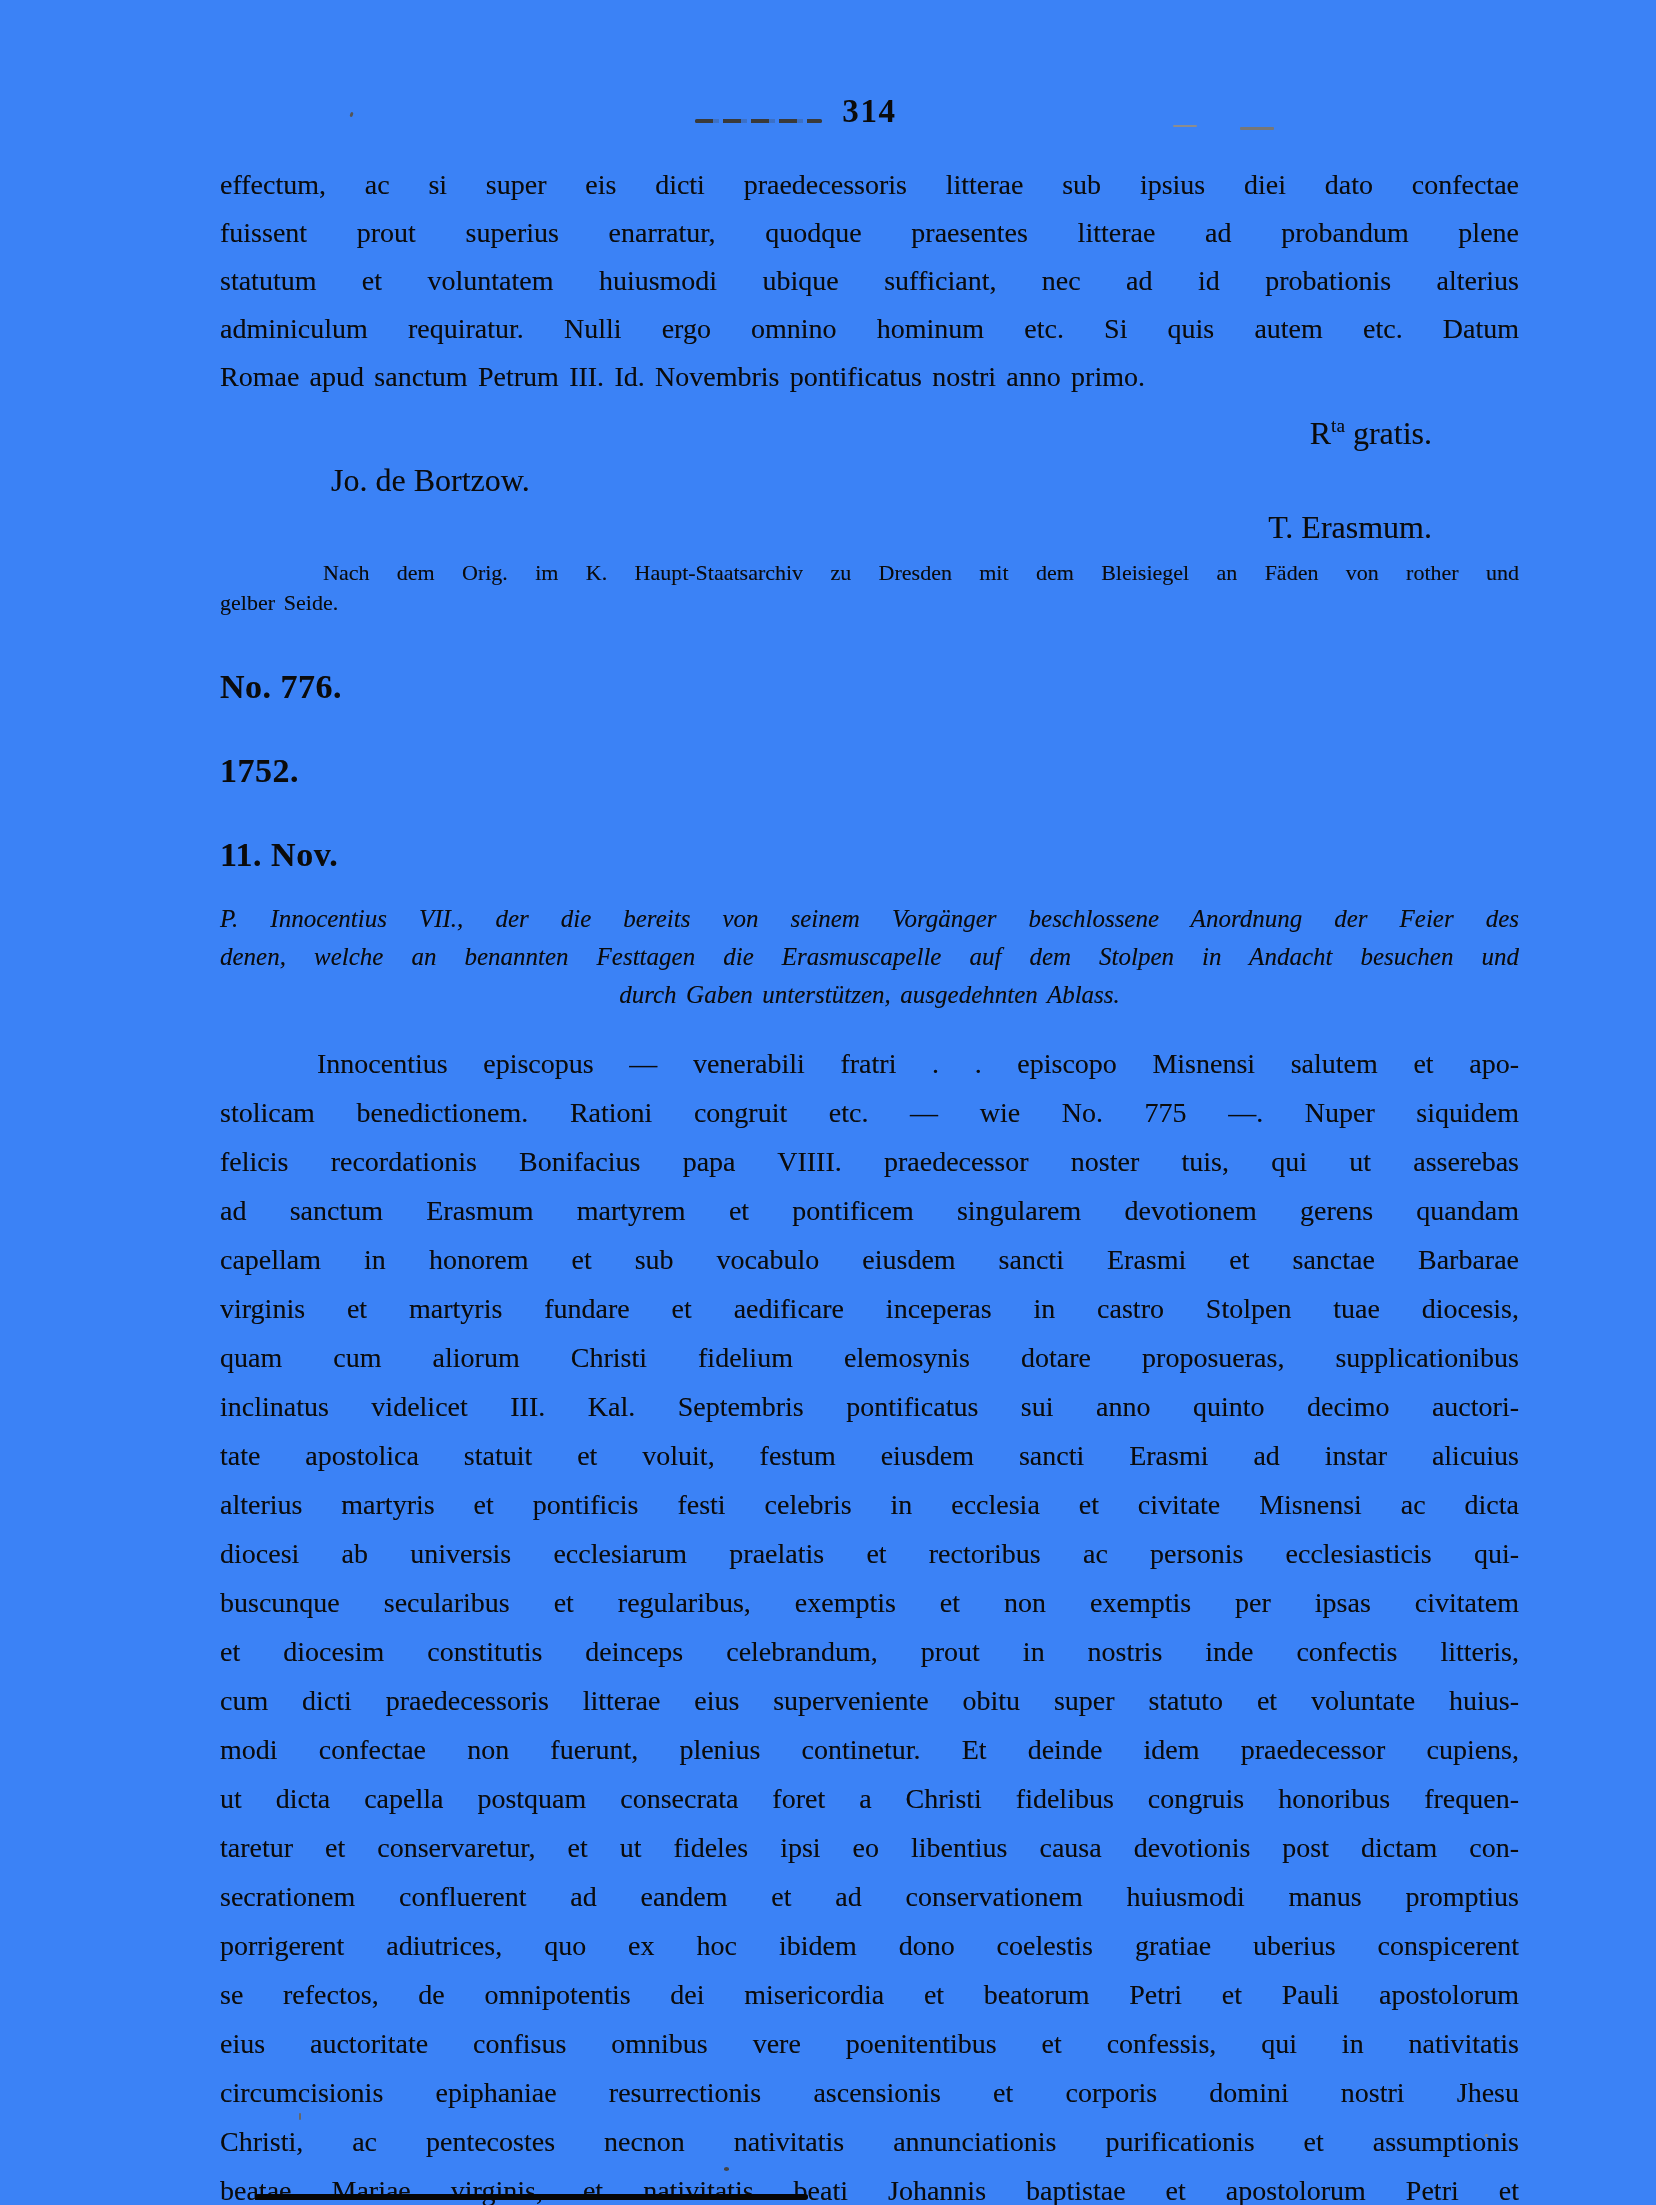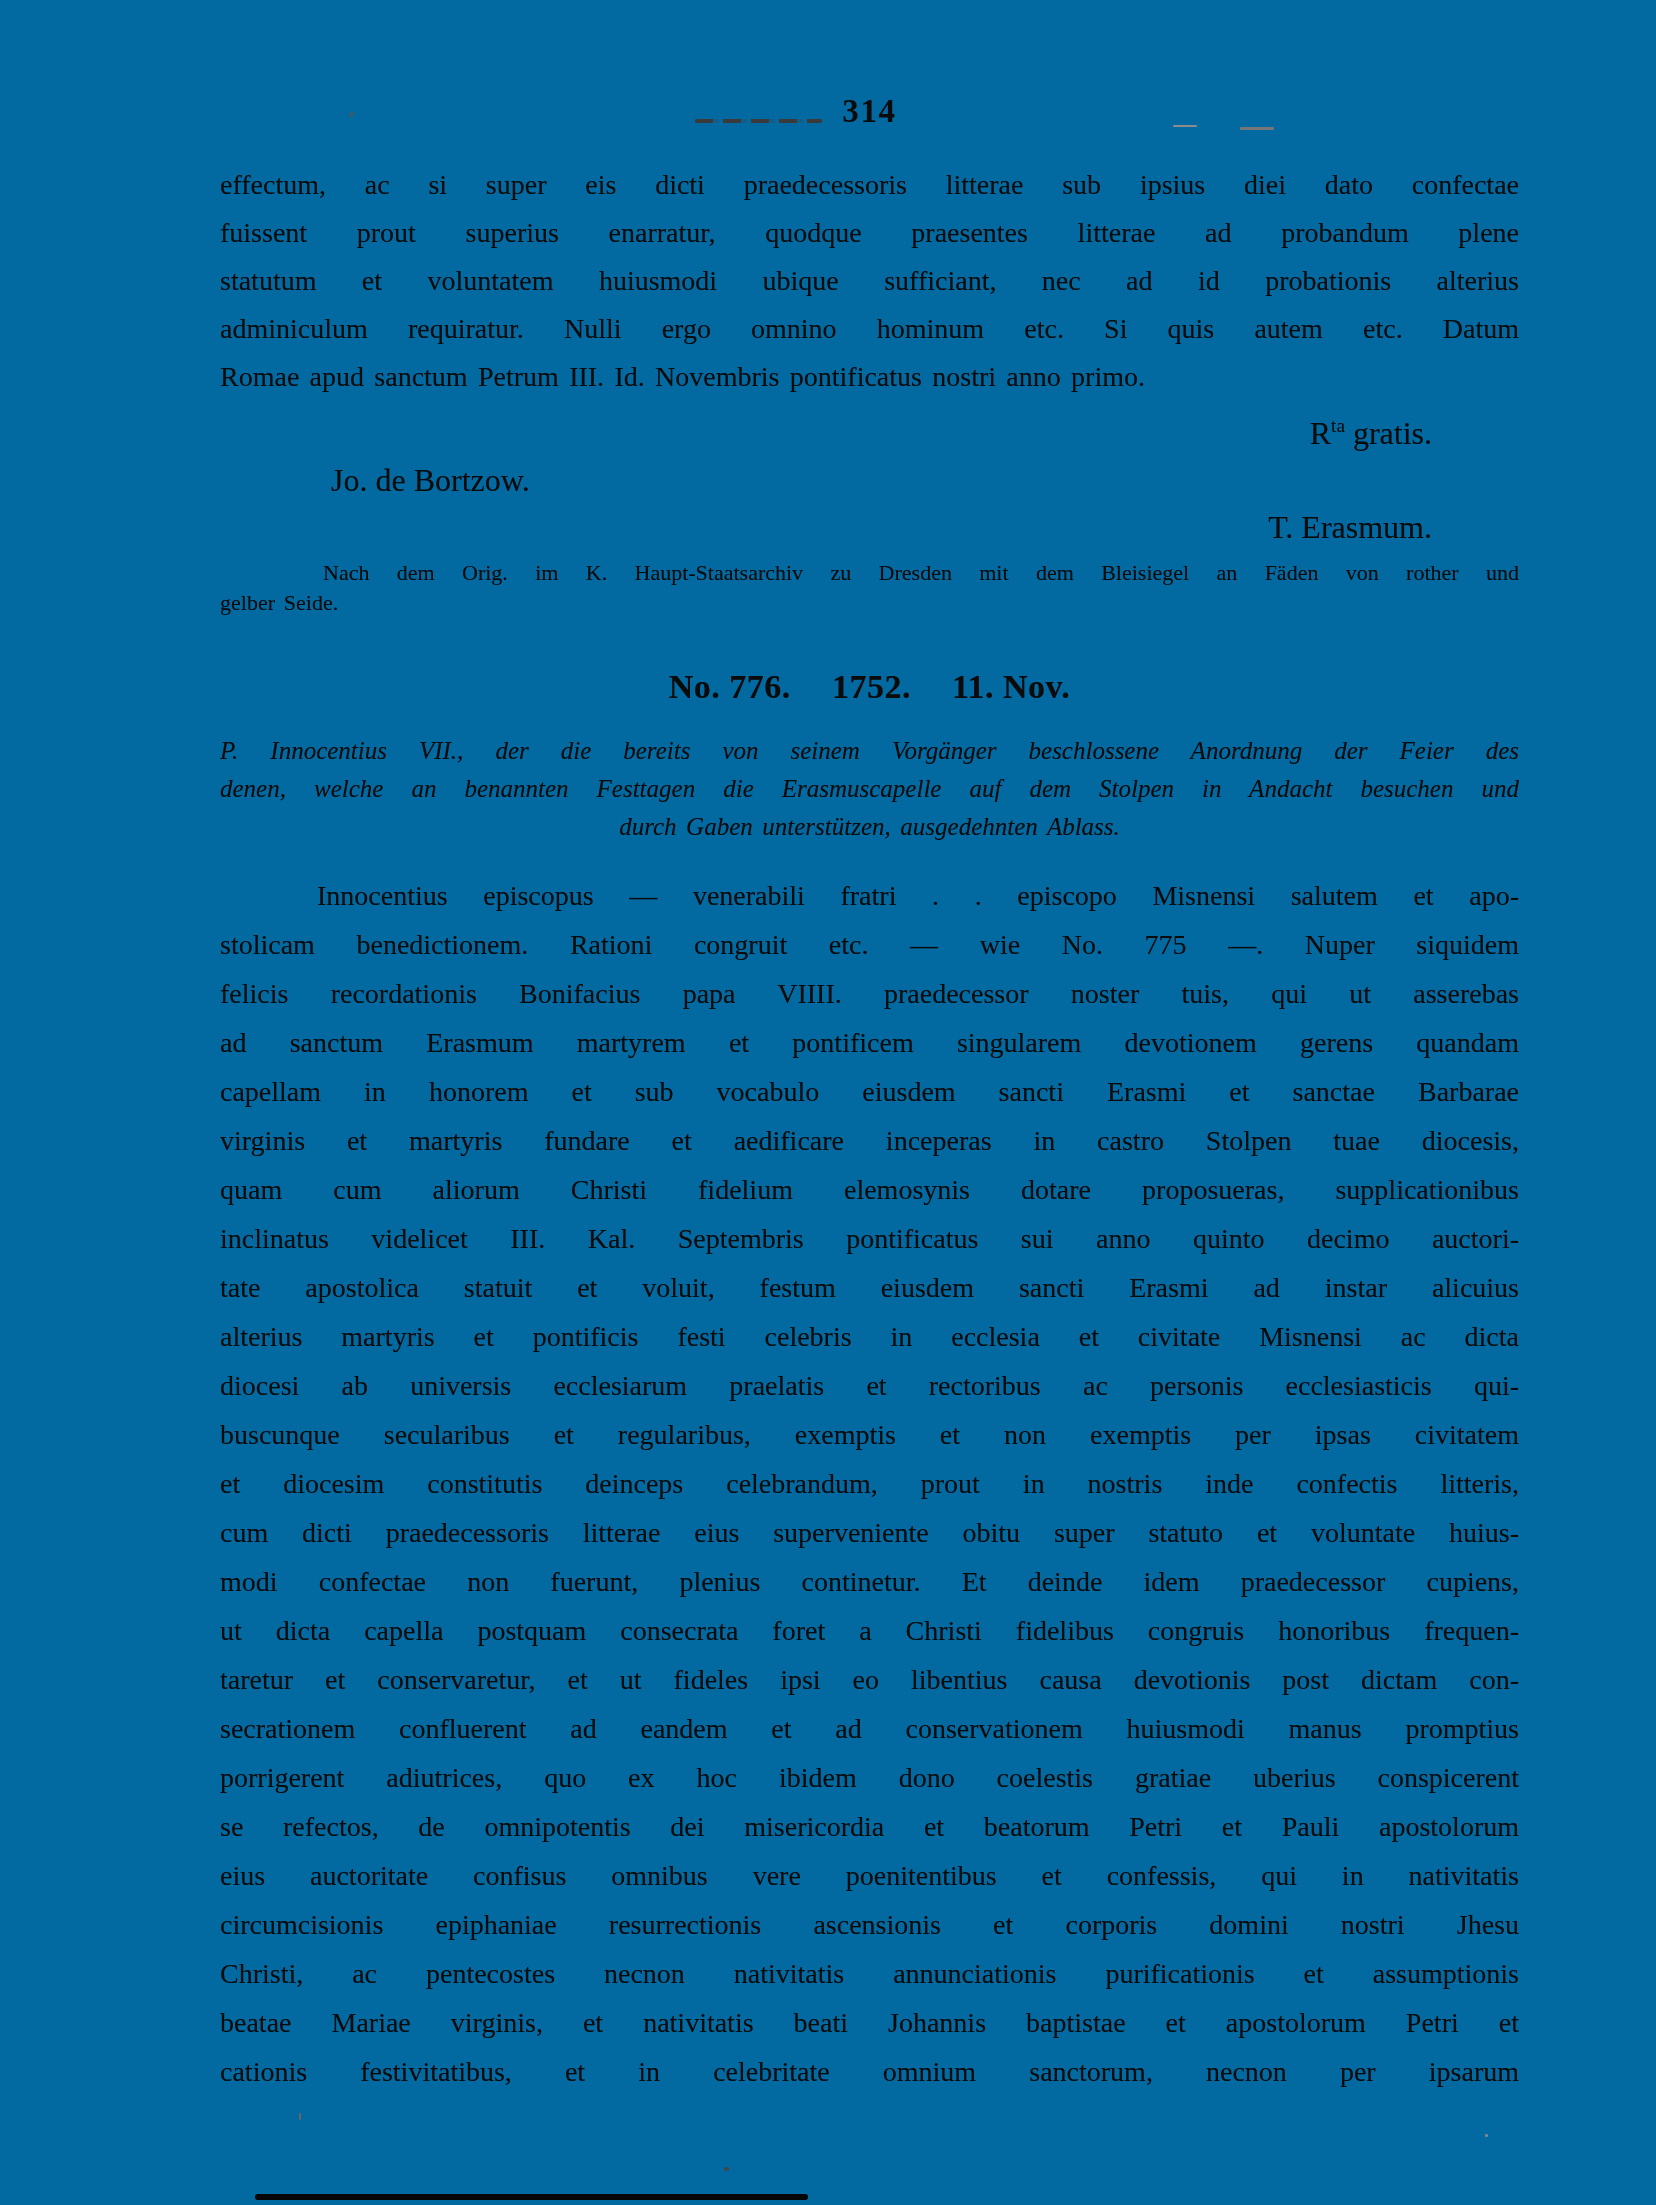--- a/index.html
+++ b/index.html
@@ -1,21 +1,21 @@
 <!DOCTYPE html>
 <html style="font-size:8.7px"><head>
 <meta charset="utf-8">
 <style>
   html, body { margin: 0; padding: 0; background: #e8e8e8; }
   .page {
     position: relative;
     width: 1657px;
     height: 2205px;
     margin: 0 auto;
-    background: #0369a1;
+    background: #3b82f6;
     font-family: "Liberation Serif", serif;
     color: #0b0b0b;
     overflow: hidden;
   }
   .column {
     position: absolute;
     left: 220px;
     top: 0;
     width: 1299px;
   }
@@ -45,20 +45,21 @@
   .heading {
     margin-top: 47px;
     font-size: 34px;
     line-height: 43px;
     display: flex;
     justify-content: center;
     gap: 41px;
     font-weight: bold;
     letter-spacing: 0.5px;
     text-shadow: 0 0 0.5px rgba(0,0,0,0.30);
+    flex-direction: column;
   }
   .summary { margin-top: 24px; font-size: 25px; line-height: 38px; font-style: italic; }
   .summary .line.end { text-align-last: center; }
   .body-text { margin-top: 25px; font-size: 28px; line-height: 49px; }
   .body-text .line.first { text-indent: 97px; }
   
   .artifact { position: absolute; pointer-events: none; }
   .dash-left {
     left: 695px; top: 119px; width: 127px; height: 3.8px;
     background: repeating-linear-gradient(90deg, #3a3a3a 0 18.4px, rgba(60,60,60,0.25) 18.4px 24px, transparent 24px 28px);

